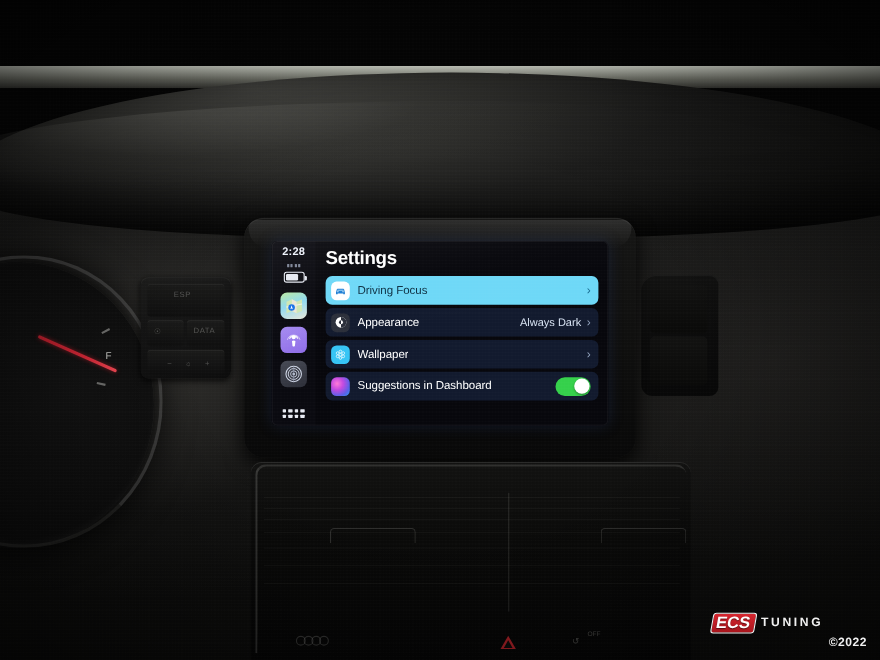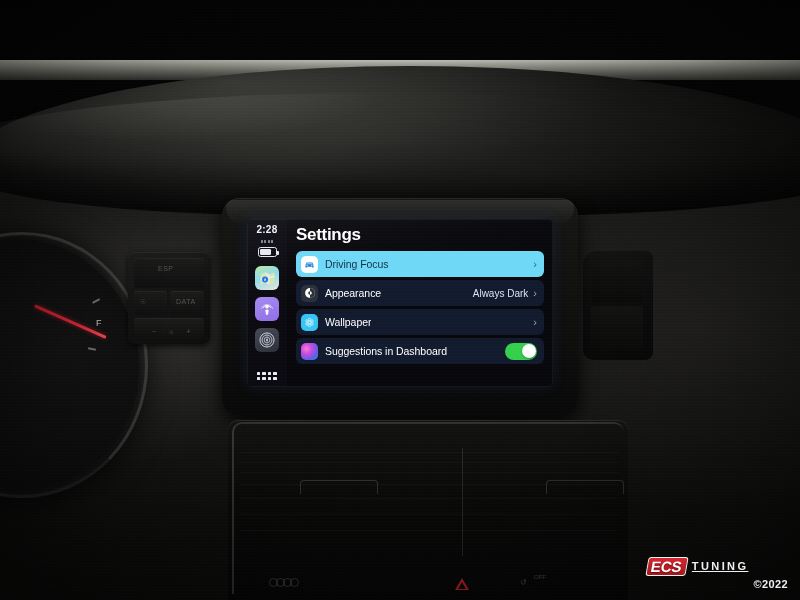--- a/index.html
+++ b/index.html
@@ -394,21 +394,20 @@
   .wm-ecs span {
     color:#ffffff; font-size:15px; font-weight:700;
     font-family:"Liberation Sans", sans-serif;
     letter-spacing:0px; line-height:1;
     text-shadow: 0 1px 1px rgba(0,0,0,.5);
   }
   .wm-tuning {
     color:#f0f0f0; font-size:11px; font-weight:700;
     letter-spacing:2.4px;
     font-family:"Liberation Sans", sans-serif;
-    text-decoration:underline;
   }
   .wm-copy {
     color:#f0f0f0; font-size:11px; font-weight:700;
     letter-spacing:.4px;
     font-family:"Liberation Sans", sans-serif;
     margin-top:36px;
   }
 
   
   .vignette {

